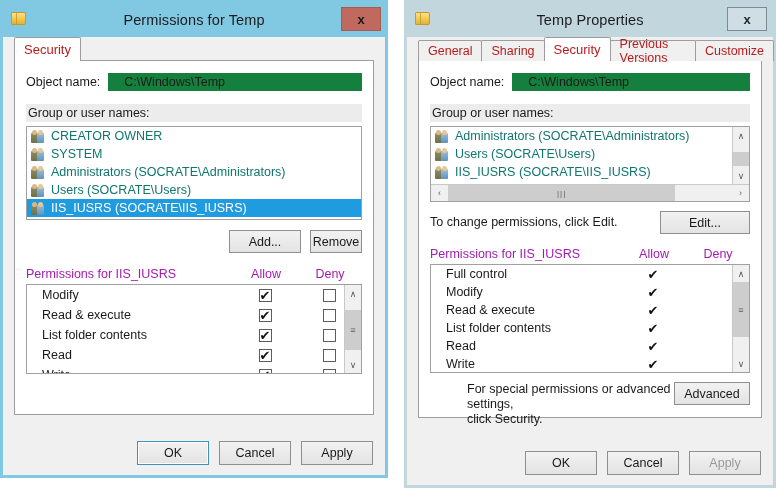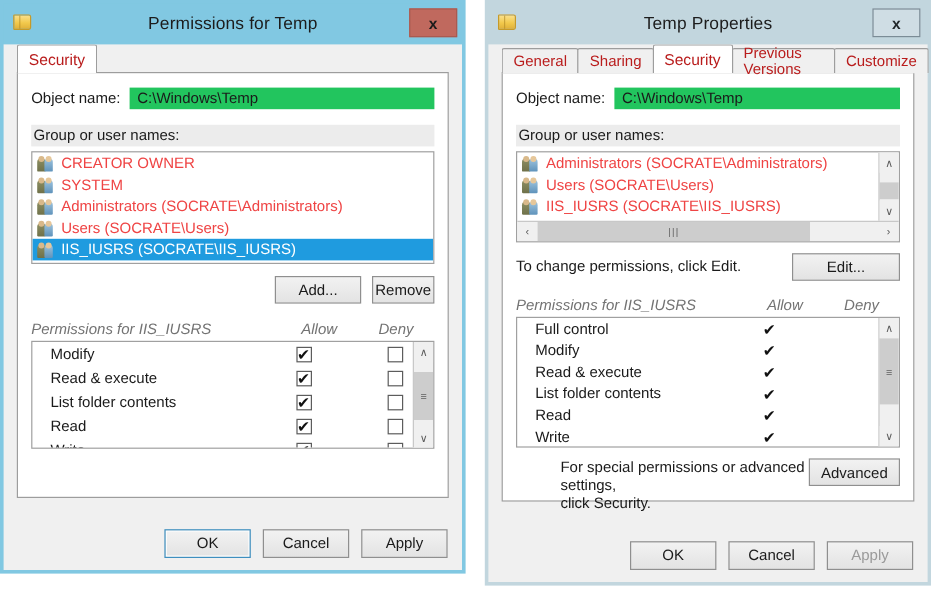--- a/index.html
+++ b/index.html
@@ -118,41 +118,41 @@
 
   
   .row-objname {
     display: flex; align-items: center; gap: 8px;
     font-size: 12.5px; color: #1a1a1a;
     margin-bottom: 13px;
   }
   .objname-label { white-space: nowrap; }
   .objname-value {
     flex: 1 1 auto;
-    background: #22c55e;
-    padding: 2px 6px;
+    background: #15803d;
+    padding: 2px 16px;
     font-size: 12.5px; color: #1a1a1a;
   }
   .section-label {
     font-size: 12.5px; color: #1a1a1a;
     background: #ececec;
     padding: 2px 4px 2px 2px;
     margin-bottom: 4px;
   }
   .listbox {
     background: #ffffff;
     border: 1px solid #a0a0a0;
     position: relative;
     overflow: hidden;
   }
   .li {
     display: flex; align-items: center; gap: 5px;
     height: 18px;
     padding: 0 4px;
-    font-size: 12.5px; color: #ef4444;
+    font-size: 12.5px; color: #0f766e;
     white-space: nowrap;
   }
   .li.selected { background: #1f9bdf; color: #ffffff; }
   .users-ico {
     width: 15px; height: 13px; position: relative; flex: 0 0 15px;
   }
   .users-ico .p1, .users-ico .p2 {
     position: absolute; width: 7px; height: 11px; bottom: 0;
     border-radius: 3px 3px 1px 1px;
   }
@@ -175,36 +175,35 @@
     padding: 0 6px;
   }
   .btn.default { border-color: #3f8fbf; box-shadow: inset 0 0 0 1px #ffffff; }
   .btn.disabled { color: #9a9a9a; }
 
   .btnrow { display: flex; justify-content: flex-end; gap: 9px; }
 
   
   .perm-head {
     display: flex; align-items: flex-end;
-    font-size: 12.5px; color: #737373;
+    font-size: 12.5px; color: #a21caf;
     margin-bottom: 3px;
-    font-style: italic;
   }
   .perm-head .ph-title { flex: 1 1 auto; }
   .perm-head .ph-allow { width: 64px; text-align: center; }
   .perm-head .ph-deny  { width: 64px; text-align: center; }
 
   .perm-list {
     background: #ffffff; border: 1px solid #a0a0a0;
     position: relative; overflow: hidden;
   }
   .perm-row {
     display: flex; align-items: center;
     height: 20px;
-    font-size: 12.5px; color: #1a1a1a; gap: 12px;
+    font-size: 12.5px; color: #1a1a1a;
   }
   .perm-row .pr-name { flex: 1 1 auto; padding-left: 15px; }
   .perm-row .pr-allow, .perm-row .pr-deny {
     width: 64px; display: flex; align-items: center; justify-content: center;
   }
   .cb {
     width: 13px; height: 13px; background: #fff;
     border: 1px solid #5c5c5c;
     display: inline-flex; align-items: center; justify-content: center;
     font-size: 11px; line-height: 1; color: #101010;

